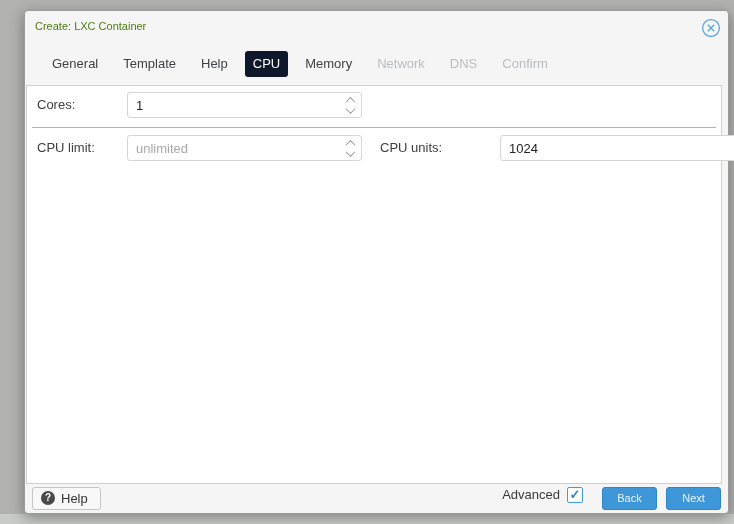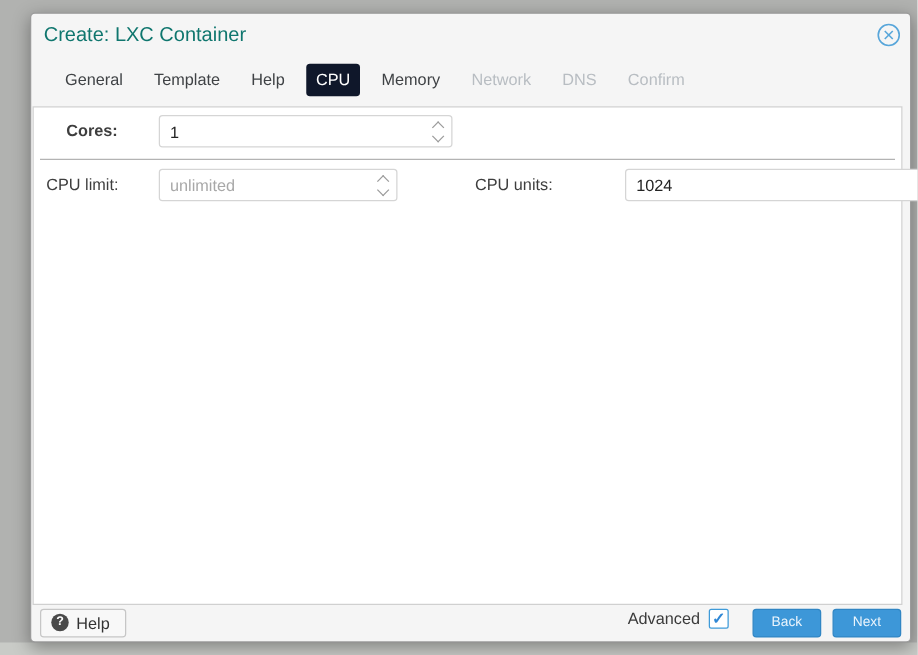--- a/index.html
+++ b/index.html
@@ -17,21 +17,21 @@
   
   .dialog {
     position:absolute; left:24px; top:10px; width:705px; height:504px;
     background:#f5f5f5;
     border:1px solid #9b9b9b;
     border-radius:4px;
     box-shadow:0 4px 14px rgba(0,0,0,0.35);
   }
   .dialog-title {
     position:absolute; left:10px; top:9px;
-    font-size:16px; color:#0f766e;
+    font-size:11px; color:#4d7c0f;
   }
   .close-btn {
     position:absolute; right:7px; top:7px; width:20px; height:20px;
     cursor:pointer; display:flex; align-items:center; justify-content:center;
   }
   
   .tabbar {
     position:absolute; left:19px; top:40px; height:26px;
     display:flex; 
   }
@@ -67,24 +67,24 @@
     align-items:center; justify-content:center; gap:3px; cursor:pointer;
   }
   .chev { width:7px; height:7px; border-right:1.4px solid #9a9a9a; border-bottom:1.4px solid #9a9a9a; }
   .chev.up   { transform:rotate(-135deg) translate(-1px,-1px); }
   .chev.down { transform:rotate(45deg) translate(-1px,-1px); }
   .separator {
     position:absolute; left:5px; right:5px; top:41px; height:0;
     border-top:1px solid #b3b3b3;
   }
   
-  #cores-label     { left:26px;  top:6px;font-weight:bold;  }
+  #cores-label     { left:10px;  top:6px;  }
   #cores-field     { left:100px; top:6px;  width:235px; }
   #cpulimit-label  { left:10px;  top:49px; }
-  #cpulimit-field  { left:100px; top:49px; width:191px; }
+  #cpulimit-field  { left:100px; top:49px; width:235px; }
   #cpuunits-label  { left:353px; top:49px; }
   #cpuunits-field  { left:473px; top:49px; width:255px; }
   
   .footer {
     position:absolute; left:0; bottom:0; width:100%; height:30px;
     display:flex; align-items:center; padding:0 7px;
   }
   .help-btn {
     height:23px; padding:0 12px 0 8px;
     background:#f8f8f8; border:1px solid #c6c6c6; border-radius:3px;

